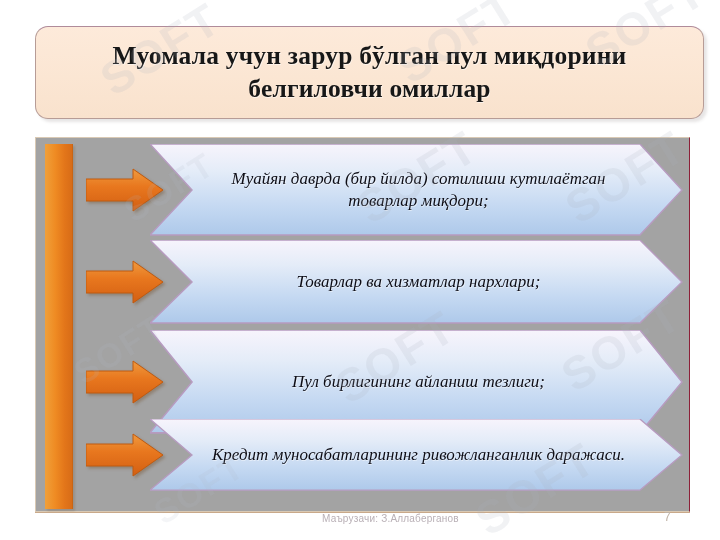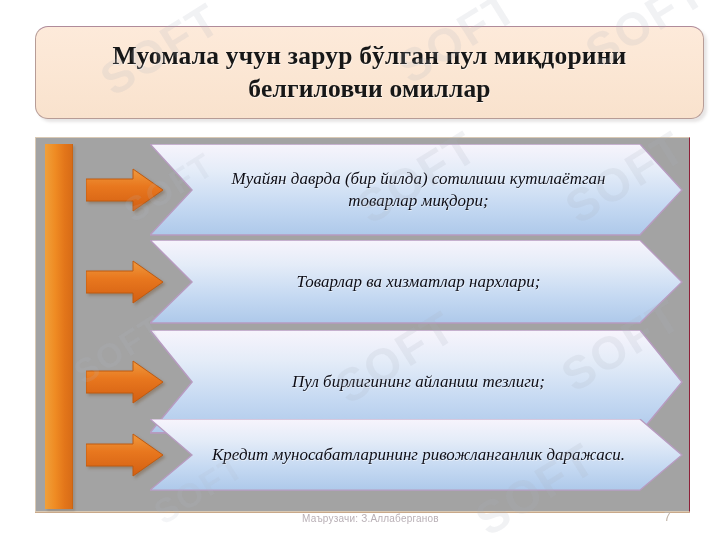--- a/index.html
+++ b/index.html
@@ -152,21 +152,21 @@
     position: absolute;
     left: 35px;
     top: 512px;
     width: 655px;
     height: 1px;
     background: #c9a98a;
     z-index: 15;
   }
   .footer-text {
     position: absolute;
-    left: 260px;
+    left: 280px;
     top: 513px;
     font-family: "Liberation Sans", sans-serif;
     font-size: 10px;
     color: #b9b0b6;
     letter-spacing: 0.2px;
     z-index: 16;
     padding-left: 42px;
   }
   .footer-page {
     position: absolute;

